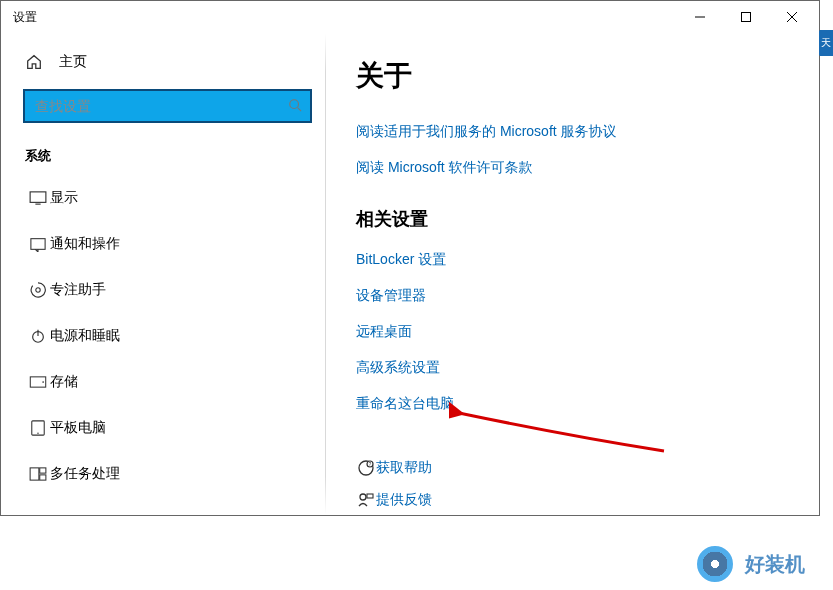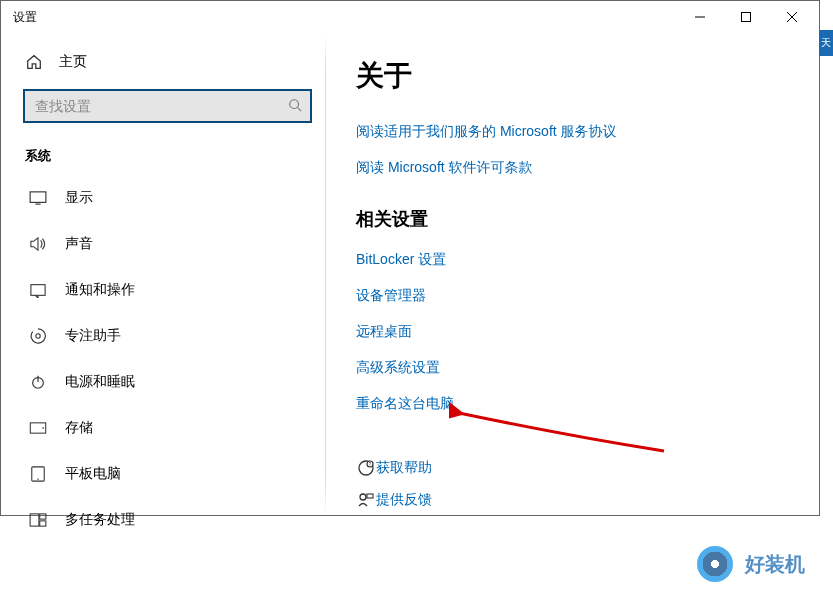--- a/index.html
+++ b/index.html
@@ -56,40 +56,40 @@
     font-family: Liberation Serif, serif;
   }
   .home-row .lbl { font-size: 14px; }
   .search-box {
     margin: 4px 14px 18px 22px;
     height: 34px;
     border: 2px solid #0a4a7a;
     display: flex;
     align-items: center;
     padding: 0 8px 0 10px;
-    background: #e5e5e5;
+    background: #0ea5e9;
   }
   .search-box input {
     border: none;
     outline: none;
     flex: 1;
     font-size: 14px;
     color: #333;
     background: transparent;
   }
   .search-box input::placeholder { color: #888; }
   .section-label {
     padding: 6px 0 10px 24px;
     font-size: 13px;
     font-weight: bold;
   }
   .nav-item {
     display: flex;
     align-items: center;
-    gap: 18px;
+    gap: 3px;
     padding: 14px 20px 14px 28px;
     cursor: pointer;
   }
   .nav-item .lbl { font-size: 14px; }
   .nav-icon { width: 18px; display: flex; justify-content: center; color:#333;}
   .divider {
     position: absolute;
     top: 0;
     right: 0;
     bottom: 0;
@@ -225,30 +225,20 @@
         <span class="nav-icon">
             <svg width="18" height="14" viewBox="0 0 20 16">
               <rect x="1" y="1" width="18" height="12" fill="none" stroke="#333" stroke-width="1.3"></rect>
               <line x1="7" y1="15" x2="13" y2="15" stroke="#333" stroke-width="1.3"></line>
             </svg>
           </span>
         <span class="lbl">显示</span>
       </div>
       <div class="nav-item">
         <span class="nav-icon">
-            <svg width="18" height="16" viewBox="0 0 20 18">
-              <path d="M2 6 H5 L10 2 V16 L5 12 H2 Z" fill="none" stroke="#333" stroke-width="1.2"></path>
-              <path d="M13 5 Q16 9 13 13" fill="none" stroke="#333" stroke-width="1.2"></path>
-              <path d="M15 3 Q20 9 15 15" fill="none" stroke="#333" stroke-width="1.2"></path>
-            </svg>
-          </span>
-        <span class="lbl">声音</span>
-      </div>
-      <div class="nav-item">
-        <span class="nav-icon">
             <svg width="16" height="16" viewBox="0 0 18 18">
               <rect x="1" y="3" width="16" height="12" fill="none" stroke="#333" stroke-width="1.2"></rect>
               <path d="M6 15 L9 18 L9 15" fill="none" stroke="#333" stroke-width="1.2"></path>
             </svg>
           </span>
         <span class="lbl">通知和操作</span>
       </div>
       <div class="nav-item">
         <span class="nav-icon">
             <svg width="16" height="16" viewBox="0 0 18 18">

